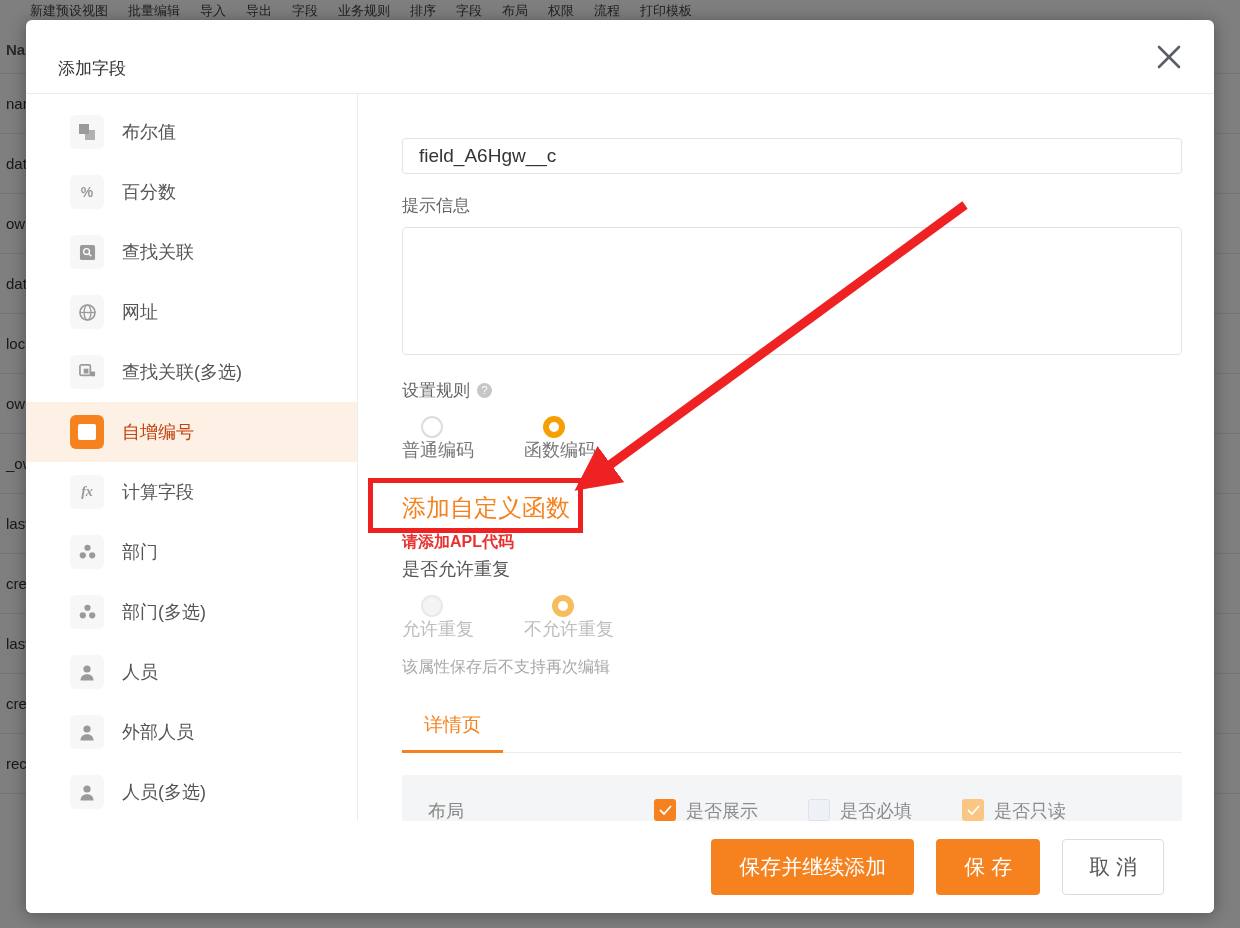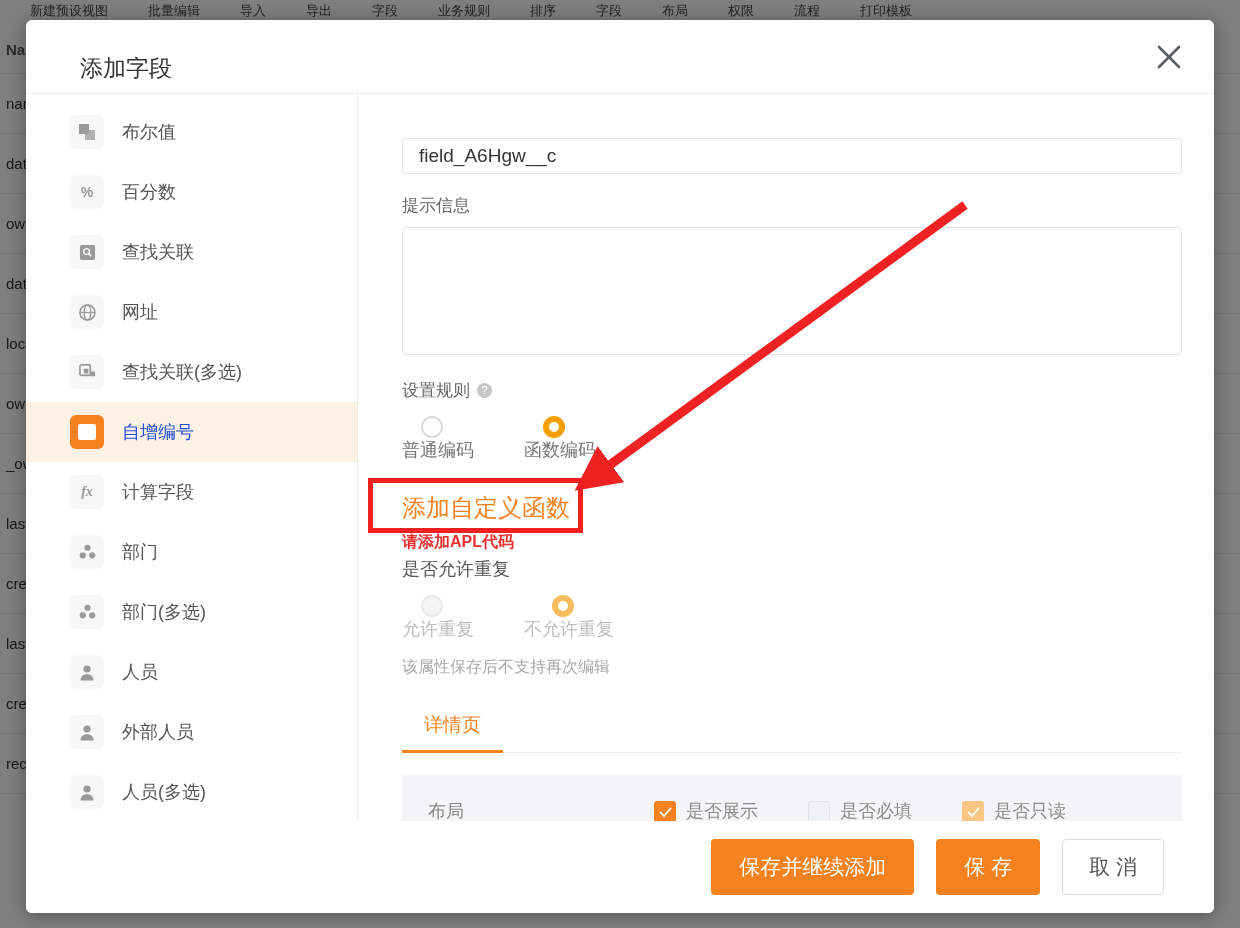--- a/index.html
+++ b/index.html
@@ -11,21 +11,21 @@
   body { background: #7f7f7f; position: relative; }
 
   
   #backdrop {
     position: absolute; inset: 0;
     background: #ffffff;
     overflow: hidden;
   }
   #bg-toolbar {
     height: 22px;
-    display: flex; align-items: center; gap: 40px;
+    display: flex; align-items: center; gap: 20px;
     padding-left: 30px;
     font-size: 13px; color: #444;
     white-space: nowrap;
   }
   #bg-table { margin-top: 4px; width: 100%; }
   .bg-row {
     height: 60px;
     border-bottom: 1px solid #e8e8e8;
     display: flex; align-items: center;
     padding-left: 6px;
@@ -49,22 +49,22 @@
     overflow: hidden;
     display: flex; flex-direction: column;
   }
   #modal-header {
     height: 74px; flex: 0 0 74px;
     border-bottom: 1px solid #ececec;
     display: flex; align-items: center;
     position: relative;
   }
   #modal-title {
-    font-size: 23px; color: #333; font-weight: normal;
-    padding-left: 54px;
+    font-size: 17px; color: #333; font-weight: normal;
+    padding-left: 32px;
     margin-top: 23px;
   }
   #close-btn {
     position: absolute; right: 22px; top: 50%; transform: translateY(-50%);
     width: 46px; height: 46px;
     display: flex; align-items: center; justify-content: center;
     cursor: pointer;
   }
   #close-btn svg { display: block; }
 
@@ -90,21 +90,21 @@
     width: 34px; height: 34px; flex: 0 0 34px;
     border-radius: 6px;
     background: #f7f7f7;
     display: flex; align-items: center; justify-content: center;
     margin-right: 18px;
     color: #9a9a9a;
   }
   .type-item.active .ico { background: #f5821f; color: #fff; }
   .type-item .ico svg { display:block; }
   .type-label { line-height: 1; }
-  .type-item.active .type-label { color: #1d4ed8; }
+  .type-item.active .type-label { color: #c2410c; }
 
   
   #form-panel {
     flex: 1 1 auto;
     padding: 44px 56px 0 44px;
     position: relative;
     overflow: hidden;
   }
   .text-input {
     width: 780px; height: 36px;
@@ -190,21 +190,21 @@
   
   #layout-row {
     width: 780px; height: 72px;
     background: #f4f5f7;
     display: flex; align-items: center;
     margin-top: 22px;
     padding-left: 26px;
     font-size: 18px; color: #888;
   }
   #layout-row .lr-label { width: 226px; }
-  .chk-item { display: flex; align-items: flex-end; margin-right: 50px; cursor: pointer; }
+  .chk-item { display: flex; align-items: flex-start; margin-right: 50px; cursor: pointer; }
   .chk {
     width: 22px; height: 22px; border-radius: 3px;
     margin-right: 10px; flex: 0 0 22px;
     display: flex; align-items: center; justify-content: center;
   }
   .chk.on { background: #f5821f; }
   .chk.off { background: #eef1f5; border: 1px solid #dfe3e8; }
   .chk.dim { background: #fac684; }
   .chk svg { display: block; }
   .chk-label { color: #8b8b8b; }

